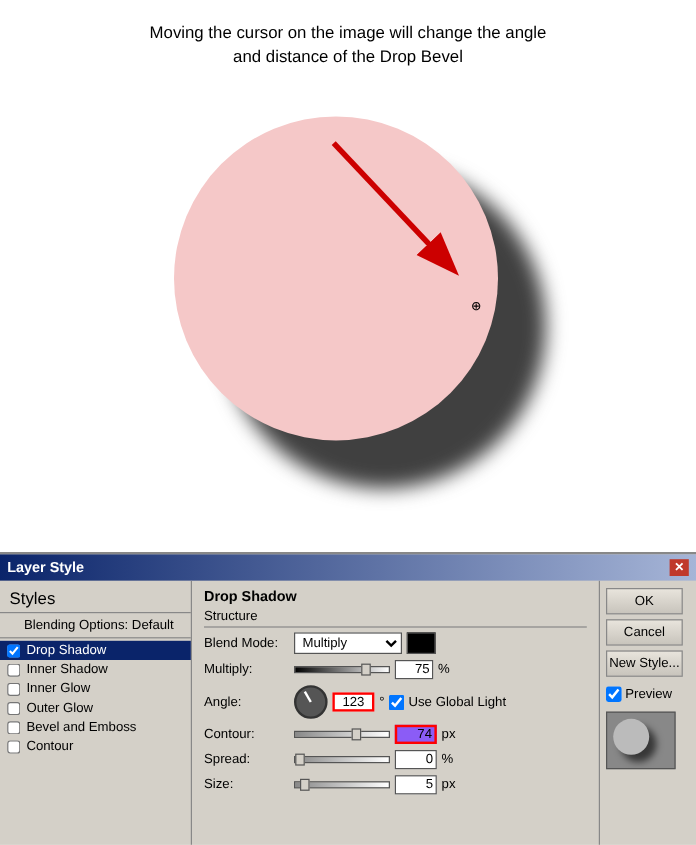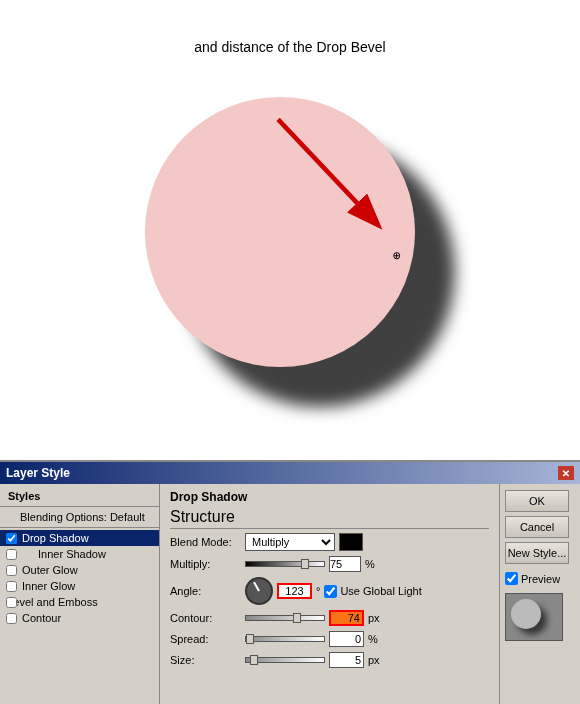--- a/index.html
+++ b/index.html
@@ -132,24 +132,24 @@
     
     #styles-panel {
       width: 160px;
       background: #d4d0c8;
       border-right: 1px solid #888;
       padding: 4px 0;
       flex-shrink: 0;
     }
 
     .styles-header {
-      font-size: 11px;
+      font-size: 14px;
       padding: 2px 8px;
       color: #000;
-      font-weight: bold;
+      font-weight: normal;
     }
 
     .styles-divider {
       height: 1px;
       background: #888;
       margin: 2px 0;
     }
 
     .style-item {
       padding: 2px 8px 2px 20px;
@@ -182,21 +182,21 @@
     }
 
     .section-title {
       font-size: 12px;
       font-weight: bold;
       color: #000;
       margin-bottom: 4px;
     }
 
     .subsection-title {
-      font-size: 16px;
+      font-size: 11px;
       color: #000;
       margin-bottom: 4px;
       border-bottom: 1px solid #888;
       padding-bottom: 2px;
     }
 
     .form-row {
       display: flex;
       align-items: center;
       margin-bottom: 5px;
@@ -231,22 +231,22 @@
       background: #000;
       border: 1px solid #555;
       cursor: pointer;
     }
 
     .percent-input {
       width: 32px;
       height: 16px;
       font-size: 11px;
       border: 1px solid #555;
-      text-align: left;
-      padding-right: 14px;
+      text-align: right;
+      padding-right: 2px;
       background: white;
     }
 
     .unit-label {
       font-size: 11px;
       color: #000;
     }
 
     
     .angle-dial {
@@ -293,21 +293,21 @@
       gap: 3px;
       font-size: 11px;
     }
 
     .distance-input {
       width: 35px;
       height: 16px;
       font-size: 11px;
       border: 2px solid red;
       text-align: right;
-      background: #f97316;
+      background: #8b5cf6;
       padding-right: 2px;
     }
 
     .normal-input {
       width: 35px;
       height: 16px;
       font-size: 11px;
       border: 1px solid #555;
       text-align: right;
       background: white;
@@ -416,21 +416,21 @@
       border: 1px solid #555;
       position: absolute;
       top: -3px;
     }
   </style>
 </head>
 <body>
 
 <div id="preview-area">
   <div id="instruction-text">
-    <br>
+    <span>Moving the cursor on the image will change the angle</span><br>
     <span>and distance of the Drop Bevel</span>
   </div>
 
   <div id="circle-container">
 
     <div id="shadow-circle"></div>
 
     <div id="main-circle"></div>
 
     <svg id="arrow-container" viewBox="0 0 130 120" style="position:absolute;top:20px;left:110px;width:150px;height:140px;z-index:10;">
@@ -461,33 +461,33 @@
       <div class="style-item">
         <span>Blending Options: Default</span>
       </div>
       <div class="styles-divider"></div>
       <div class="style-item active" style="padding-left:6px;">
         <input type="checkbox" checked="" style="">
         <span style="margin-left:16px;">Drop Shadow</span>
       </div>
       <div class="style-item" style="padding-left:6px;">
         <input type="checkbox" style="">
-        <span style="margin-left:32px;text-align:right;">Inner Shadow</span>
+        <span style="margin-left:16px;text-align:right;">Inner Shadow</span>
+      </div>
+      <div class="style-item" style="padding-left:6px;">
+        <input type="checkbox" style="">
+        <span style="margin-left:16px;">Inner Glow</span>
       </div>
       <div class="style-item" style="padding-left:6px;">
         <input type="checkbox" style="">
         <span style="margin-left:16px;">Outer Glow</span>
       </div>
       <div class="style-item" style="padding-left:6px;">
         <input type="checkbox" style="">
-        <span style="margin-left:16px;">Inner Glow</span>
-      </div>
-      <div class="style-item" style="padding-left:6px;">
-        <input type="checkbox" style="">
-        <span style="">Bevel and Emboss</span>
+        <span style="margin-left:16px;">Bevel and Emboss</span>
       </div>
       <div class="style-item" style="padding-left:6px;">
         <input type="checkbox" style="">
         <span style="margin-left:16px;">Contour</span>
       </div>
     </div>
 
     <div id="middle-panel">
       <div class="section-title">Drop Shadow</div>
       <div class="subsection-title">Structure</div>

